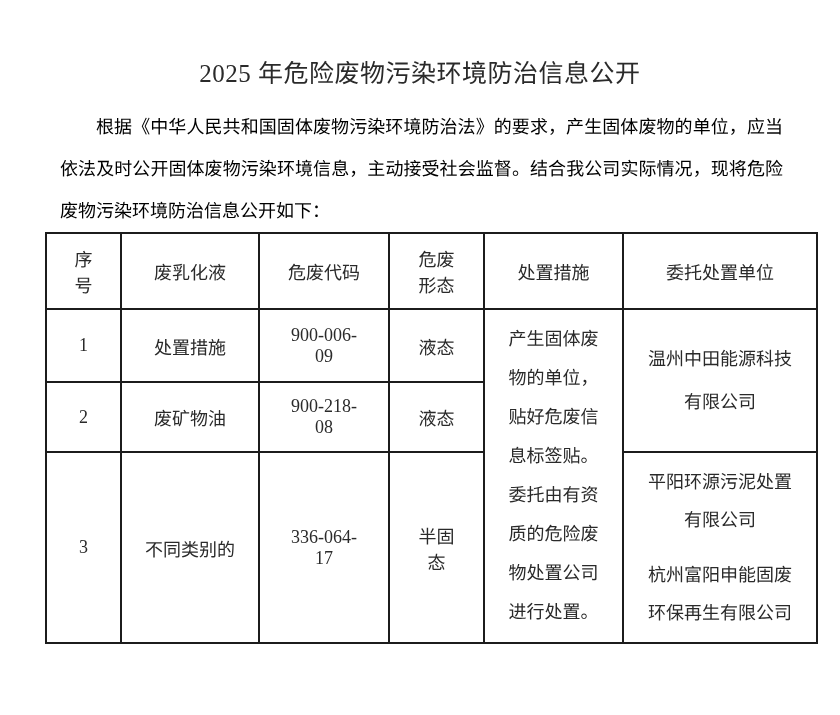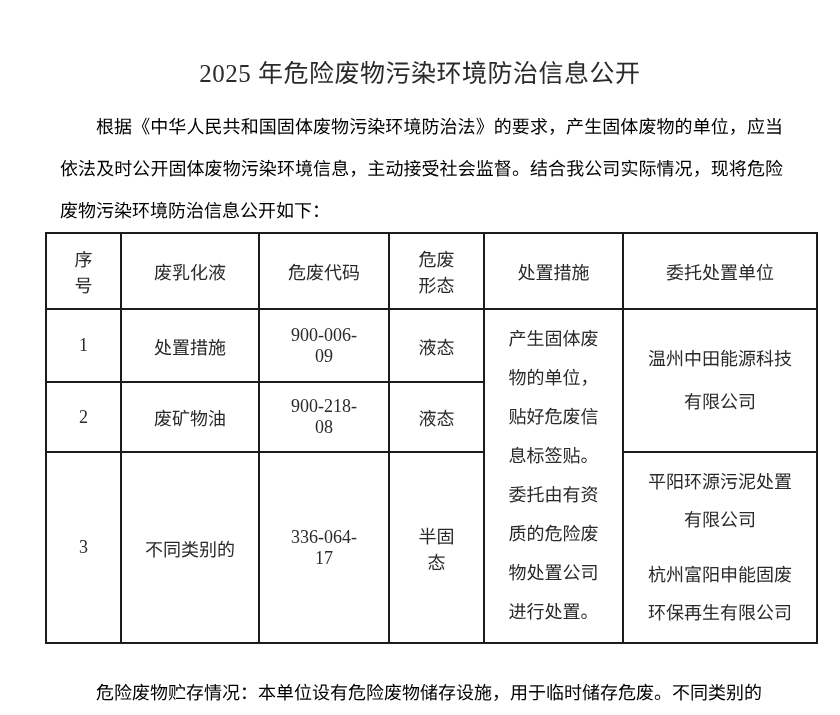--- a/index.html
+++ b/index.html
@@ -128,15 +128,14 @@
         <td>336-064-17</td>
         <td>半固态</td>
         <td class="cell-unit-3">
           <div class="unit-line-1">平阳环源污泥处置有限公司</div>
           <div class="unit-line-2">杭州富阳申能固废环保再生有限公司</div>
         </td>
       </tr>
     </tbody>
   </table>
 
-  <p class="para footer">危险废物贮存情况：本单位设有危险废物储存设施，用于临时储存危废。不同类别的</p>
 
 </div>
 
 </body></html>

